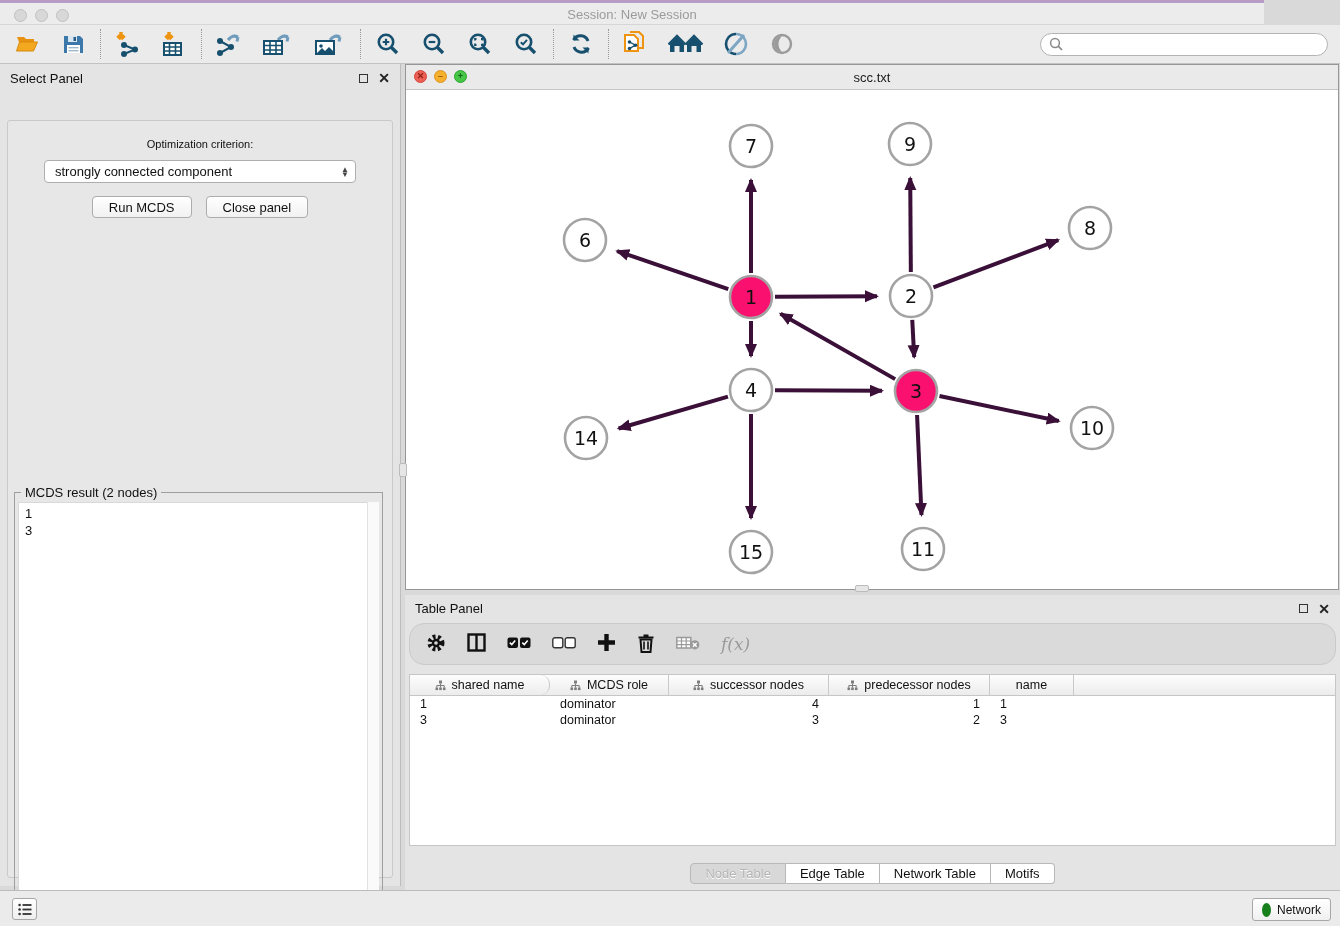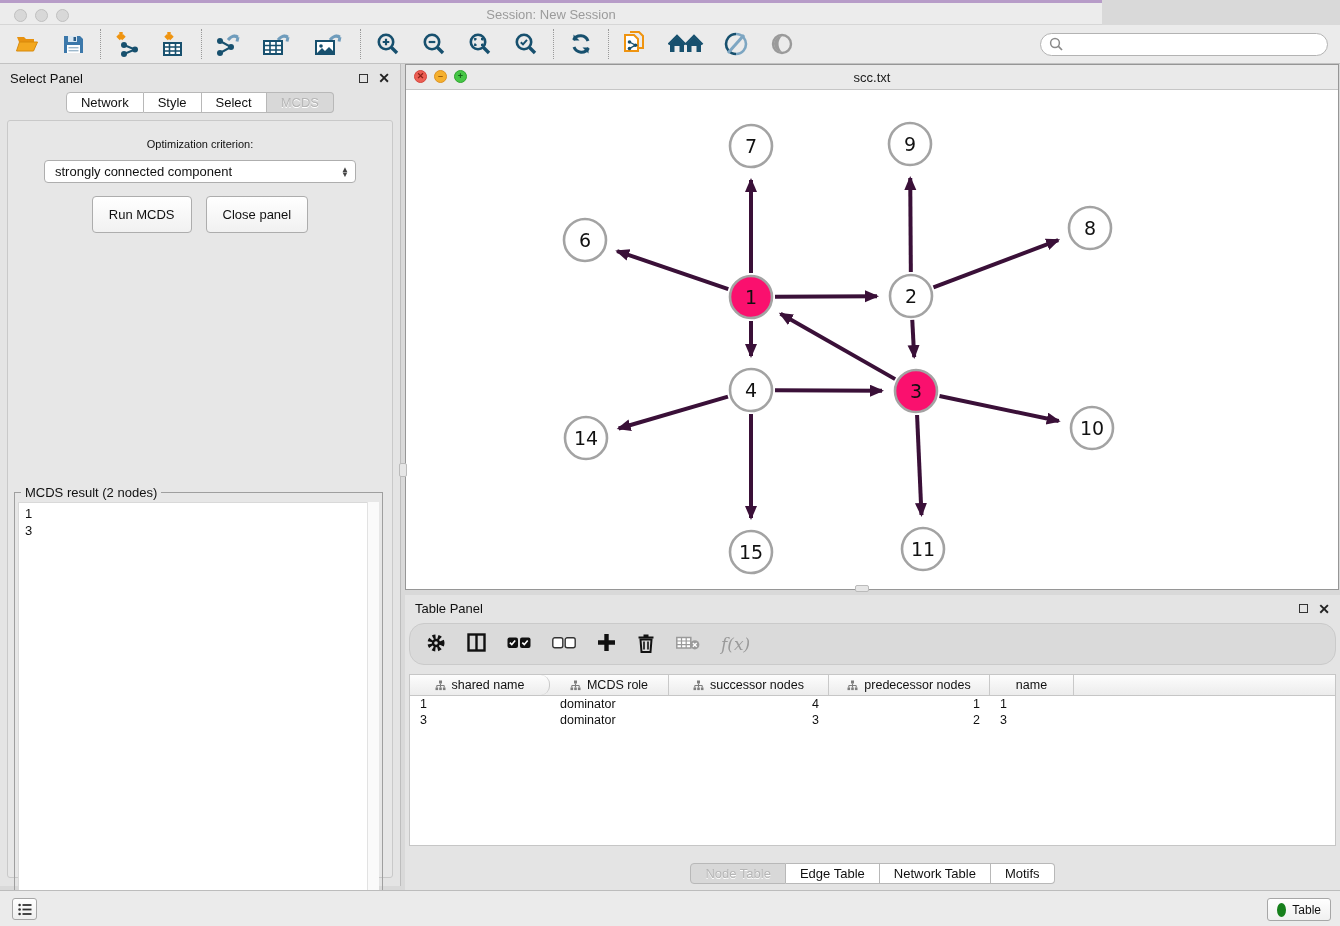--- a/index.html
+++ b/index.html
@@ -7,21 +7,21 @@
   body {
     font-family: "Liberation Sans", sans-serif;
     background:#d9d9d9;
     position:relative;
     overflow:hidden;
     font-size:13px;
     color:#111;
   }
   
   .titlebar {
-    position:absolute; top:0; left:0; width:1102px; height:25px;
+    position:absolute; top:0; left:0; width:1264px; height:25px;
     background:#ececec; border-top:3px solid #b79cc8;
     border-bottom:1px solid #d6d6d6;
   }
   .traffic { position:absolute; top:6px; left:14px; display:flex; gap:8px; }
   .traffic .dot { width:13px; height:13px; border-radius:50%; background:#d8d8d8; border:1px solid #c0c0c0; position:relative;
     display:flex;align-items:center;justify-content:center;font-size:9px;line-height:1;color:#7a3b3b;}
   .win-title { position:absolute; top:4px; left:0; width:100%; text-align:center; color:#9b9b9b; font-size:13px; }
   
   .toolbar {
     position:absolute; top:25px; left:0; width:1340px; height:39px;
@@ -61,21 +61,21 @@
   }
   .opt-label { text-align:center; margin-top:17px; font-size:11px; }
   .dropdown {
     margin:10px auto 0; width:312px; height:23px; background:#fff;
     border:1px solid #aeaeae; border-radius:4px;
     display:flex; align-items:center; padding:0 6px 0 10px; font-size:13px;
   }
   .dd-arrows { margin-left:auto; display:flex; flex-direction:column; line-height:5px; font-size:8px; color:#444; }
   .btn-row { display:flex; justify-content:center; gap:14px; margin-top:13px; }
   .mac-btn {
-    height:37px; padding:0 16px; background:linear-gradient(#ffffff,#f1f1f1);
+    height:22px; padding:0 16px; background:linear-gradient(#ffffff,#f1f1f1);
     border:1px solid #adadad; border-radius:4px; font-size:13px;
     display:flex; align-items:center; color:#111;
   }
   .result-box {
     position:absolute; left:6px; right:9px; top:371px; height:459px;
     border:1px solid #9f9f9f;
   }
   .result-legend {
     position:absolute; top:-8px; left:6px; background:#e7e7e7; padding:0 4px; font-size:13px;
   }
@@ -307,26 +307,20 @@
 </div>
 
 <div class="control-panel">
   <div class="panel-header">
     <span class="ph-title">Select Panel</span>
     <span class="ph-icons">
       <span class="float-icon"></span>
       <span class="close-icon">✕</span>
     </span>
   </div>
-  <div class="seg-tabs" id="cp-tabs">
-      <div class="seg">Network</div>
-      <div class="seg">Style</div>
-      <div class="seg">Select</div>
-      <div class="seg active">MCDS</div>
-    </div>
   <div class="cp-inner">
     <div class="opt-label">Optimization criterion:</div>
     <div class="dropdown">
       <span>strongly connected component</span>
       <span class="dd-arrows">
           <span>▲</span>
           <span>▼</span>
         </span>
     </div>
     <div class="btn-row">
@@ -565,15 +559,15 @@
       <circle cx="1.6" cy="2" r="1.3" fill="#333"></circle>
         <rect x="4.5" y="1.1" width="9" height="1.8" fill="#333"></rect>
       <circle cx="1.6" cy="6.5" r="1.3" fill="#333"></circle>
         <rect x="4.5" y="5.6" width="9" height="1.8" fill="#333"></rect>
       <circle cx="1.6" cy="11" r="1.3" fill="#333"></circle>
         <rect x="4.5" y="10.1" width="9" height="1.8" fill="#333"></rect>
     </svg>
   </div>
   <div class="memory-btn">
     <span class="mem-dot"></span>
-    <span>Table</span>
+    <span>Network</span>
   </div>
 </div>
 
 </body></html>

